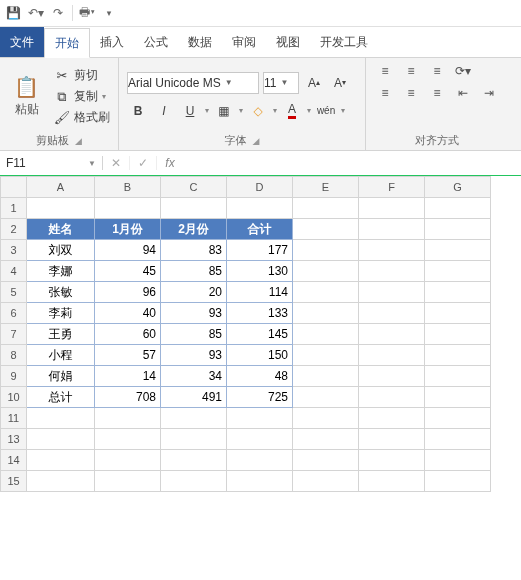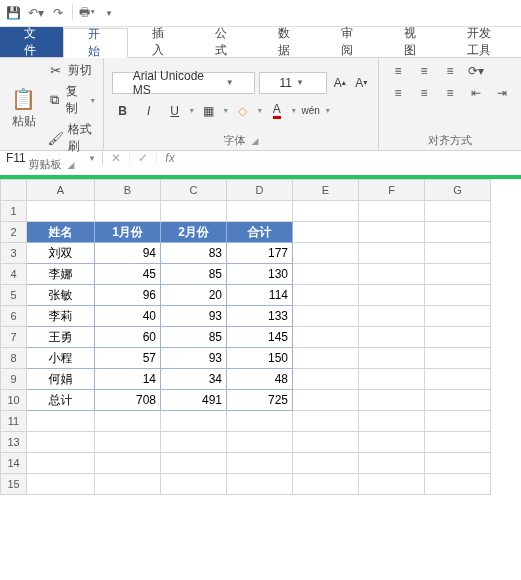--- a/index.html
+++ b/index.html
@@ -1,40 +1,40 @@
 <!DOCTYPE html>
 <html><head>
 <meta charset="utf-8">
 <style>
 html,body{margin:0;padding:0;font-family:"Microsoft YaHei",Arial,sans-serif;font-size:12px;background:#fff;color:#333;overflow:hidden}
 .titlebar{background:#fff;height:26px;display:flex;align-items:center;padding:0 6px;gap:6px;border-bottom:1px solid #e0e0e0}
 .titlebar .ico{width:16px;height:16px;display:flex;align-items:center;justify-content:center;color:#666}
 .titlebar .sep{width:1px;height:16px;background:#ddd}
 .menubar{background:#fff;height:30px;display:flex;align-items:stretch;border-bottom:1px solid #d4d4d4}
-.menutab{padding:0 24px;display:flex;align-items:center;color:#444;cursor:pointer}
+.menutab{padding:0 10px;display:flex;align-items:center;color:#444;cursor:pointer}
 .menutab.file{background:#2b579a;color:#fff}
 .menutab.active{background:#fff;color:#2b579a;border:1px solid #d4d4d4;border-bottom:1px solid #fff;position:relative;top:1px}
 .ribbon{background:#f3f3f3;height:92px;display:flex;border-bottom:1px solid #d4d4d4}
 .ribgroup{border-right:1px solid #d4d4d4;padding:4px 8px 2px 8px;display:flex;flex-direction:column;justify-content:space-between}
 .ribgroup .body{display:flex;gap:8px;flex:1}
 .ribgroup .label{text-align:center;color:#666;font-size:11px;padding-top:2px;display:flex;align-items:center;justify-content:center;gap:6px}
 .ribgroup .label .exp{font-size:9px;color:#999}
 .bigbtn{display:flex;flex-direction:column;align-items:center;justify-content:center;width:38px;gap:2px;color:#555}
 .bigbtn .glyph{font-size:20px;color:#999}
 .minirows{display:flex;flex-direction:column;gap:4px;justify-content:center}
 .minirow{display:flex;align-items:center;gap:4px;color:#444}
 .minirow .ic{width:16px;height:16px;display:inline-flex;align-items:center;justify-content:center;font-size:13px}
 .fontrow{display:flex;gap:4px;align-items:center}
-.fontsel{background:#fff;border:1px solid #c8c8c8;height:20px;display:flex;align-items:center;padding:0 20px;gap:4px}
+.fontsel{background:#fff;border:1px solid #c8c8c8;height:20px;display:flex;align-items:center;padding:0 0;gap:4px}
 .fontsel .dd{font-size:8px;color:#666}
 .stylebtn{width:20px;height:20px;display:inline-flex;align-items:center;justify-content:center;border:1px solid transparent;color:#444}
 .aligngrid{display:flex;flex-direction:column;gap:4px}
 .alrow{display:flex;gap:4px}
 .albtn{width:22px;height:18px;display:inline-flex;align-items:center;justify-content:center;color:#555}
-.namebox{height:24px;border-bottom:4px solid #22c55e;display:flex;align-items:flex-start;background:#fff}
+.namebox{height:24px;border-bottom:1px solid #22c55e;display:flex;align-items:center;background:#fff}
 .namebox .cellref{width:90px;border-right:1px solid #d4d4d4;display:flex;align-items:center;padding:0 6px;justify-content:space-between}
 .namebox .cellref .dd{font-size:8px;color:#888}
 .namebox .fxarea{display:flex;align-items:center}
 .namebox .fxbtn{width:26px;display:flex;align-items:center;justify-content:center;color:#aaa;border-right:1px solid #eee;height:100%}
 .namebox .fxlabel{width:26px;display:flex;align-items:center;justify-content:center;color:#888;font-style:italic}
 .namebox input{border:none;outline:none;flex:1;padding:0 6px;font-size:12px}
 .sheet{position:relative}
 table.grid{border-collapse:collapse;table-layout:fixed}
 table.grid th,table.grid td{border:1px solid #d4d4d4;height:21px;padding:0 4px;box-sizing:border-box;overflow:hidden;white-space:nowrap}
 table.grid th{background:#f3f3f3;font-weight:normal;color:#555;text-align:center;font-size:11px}

